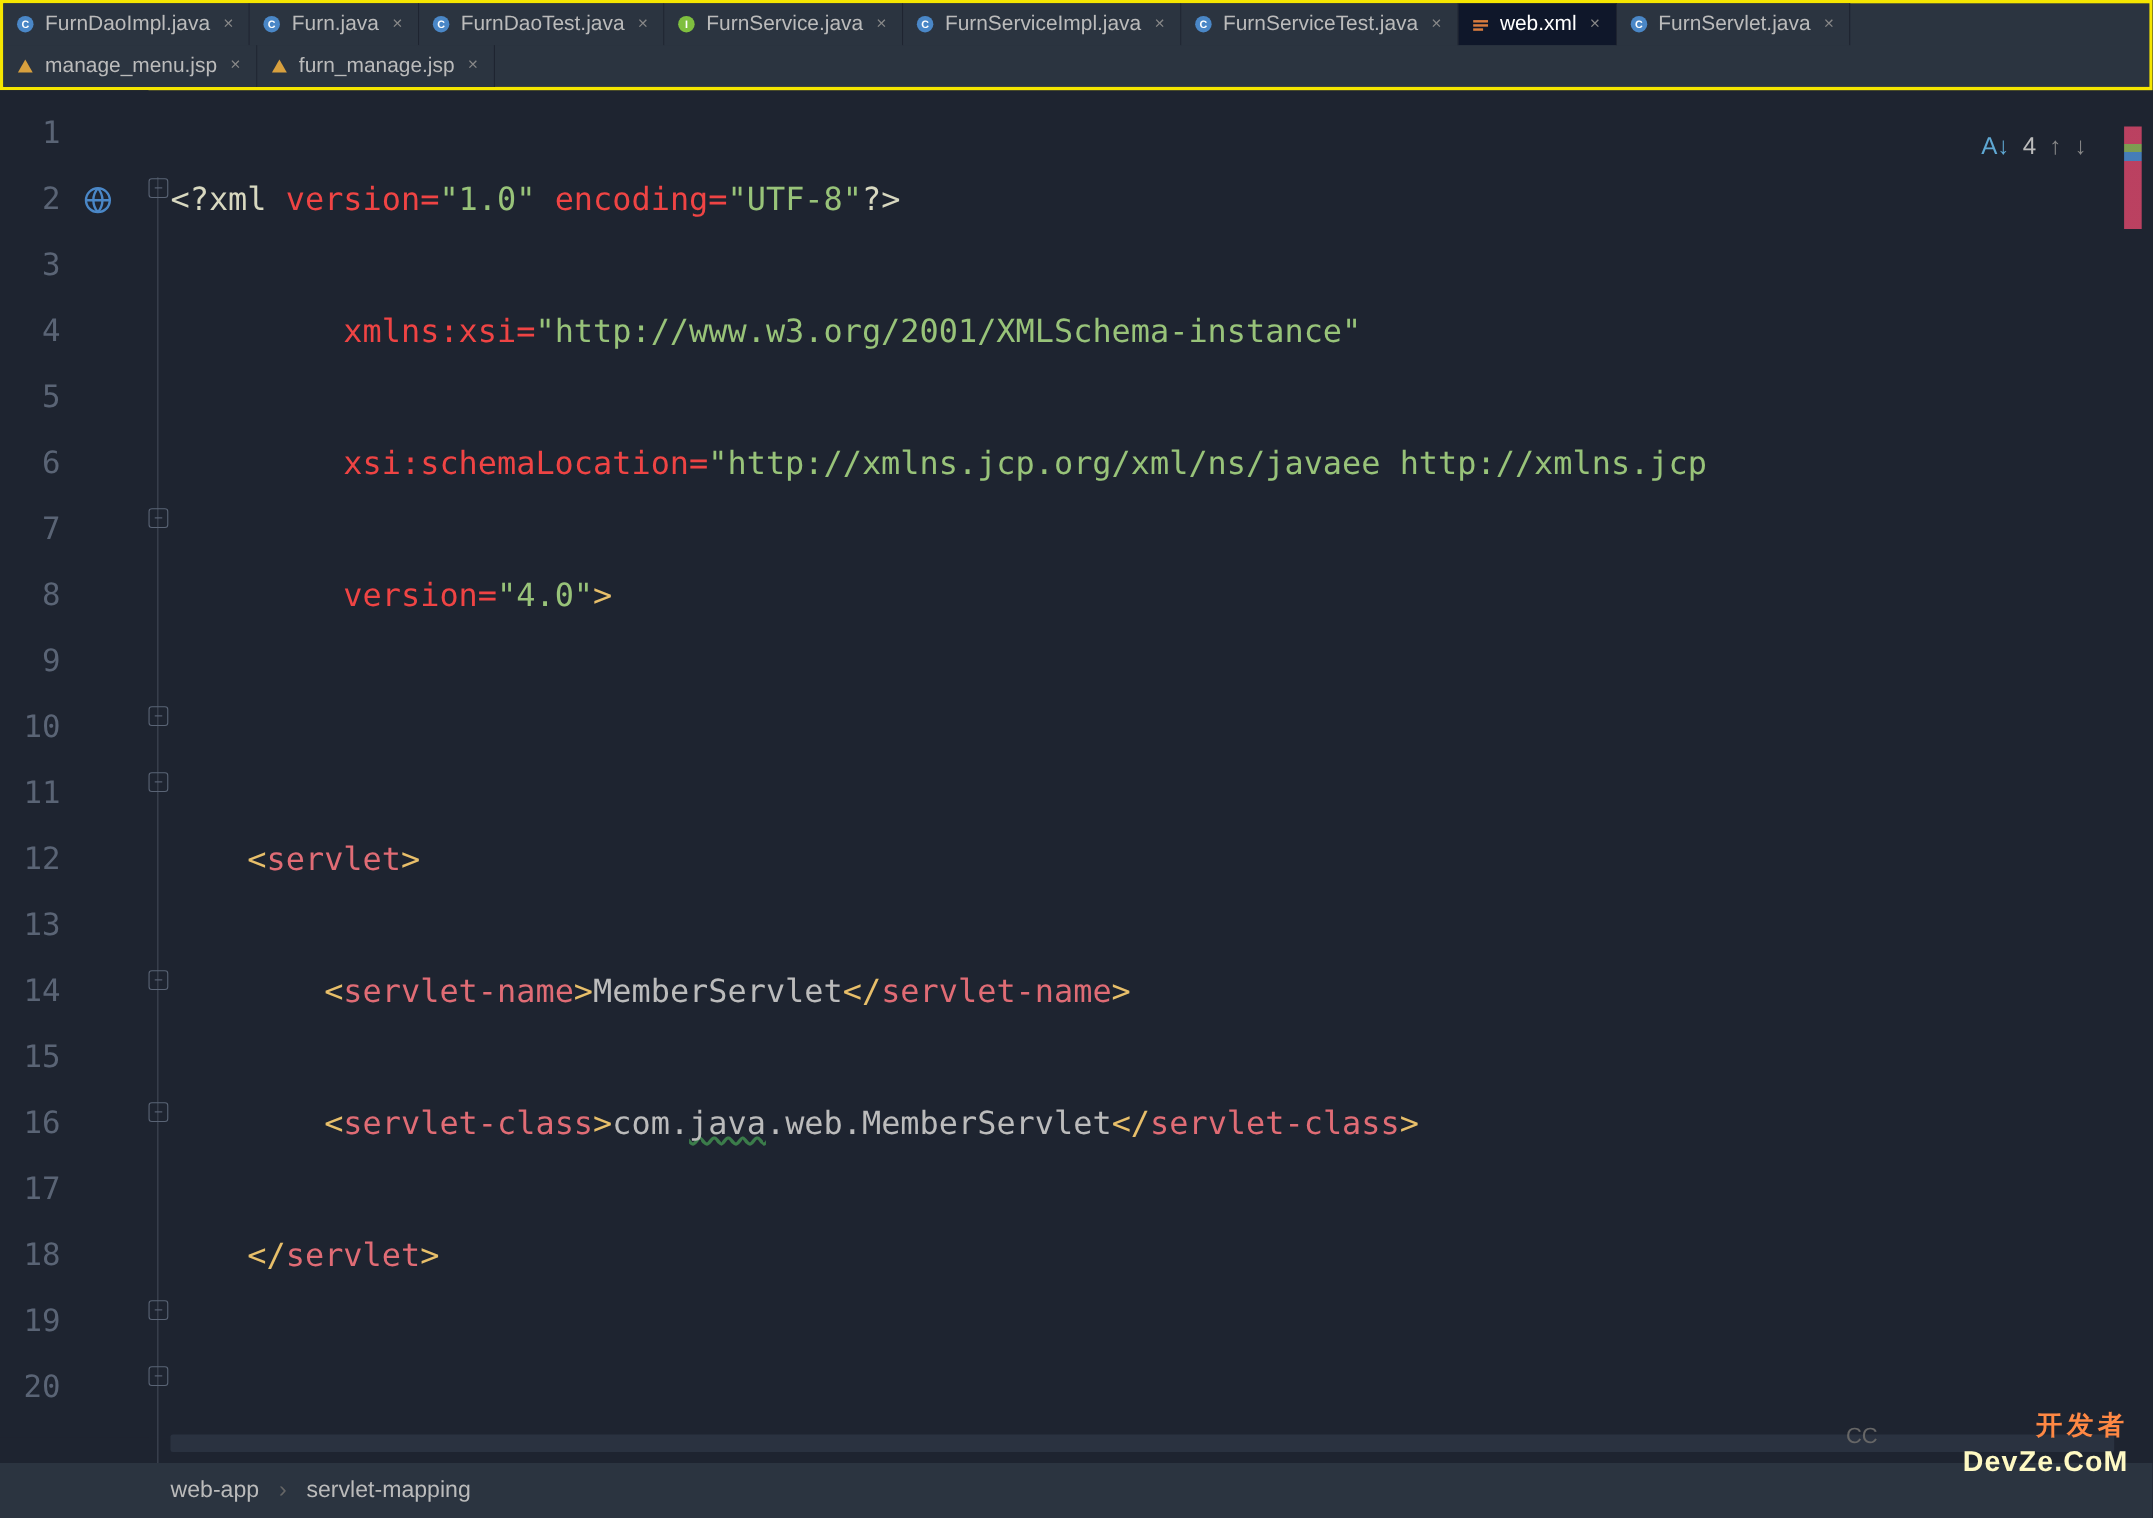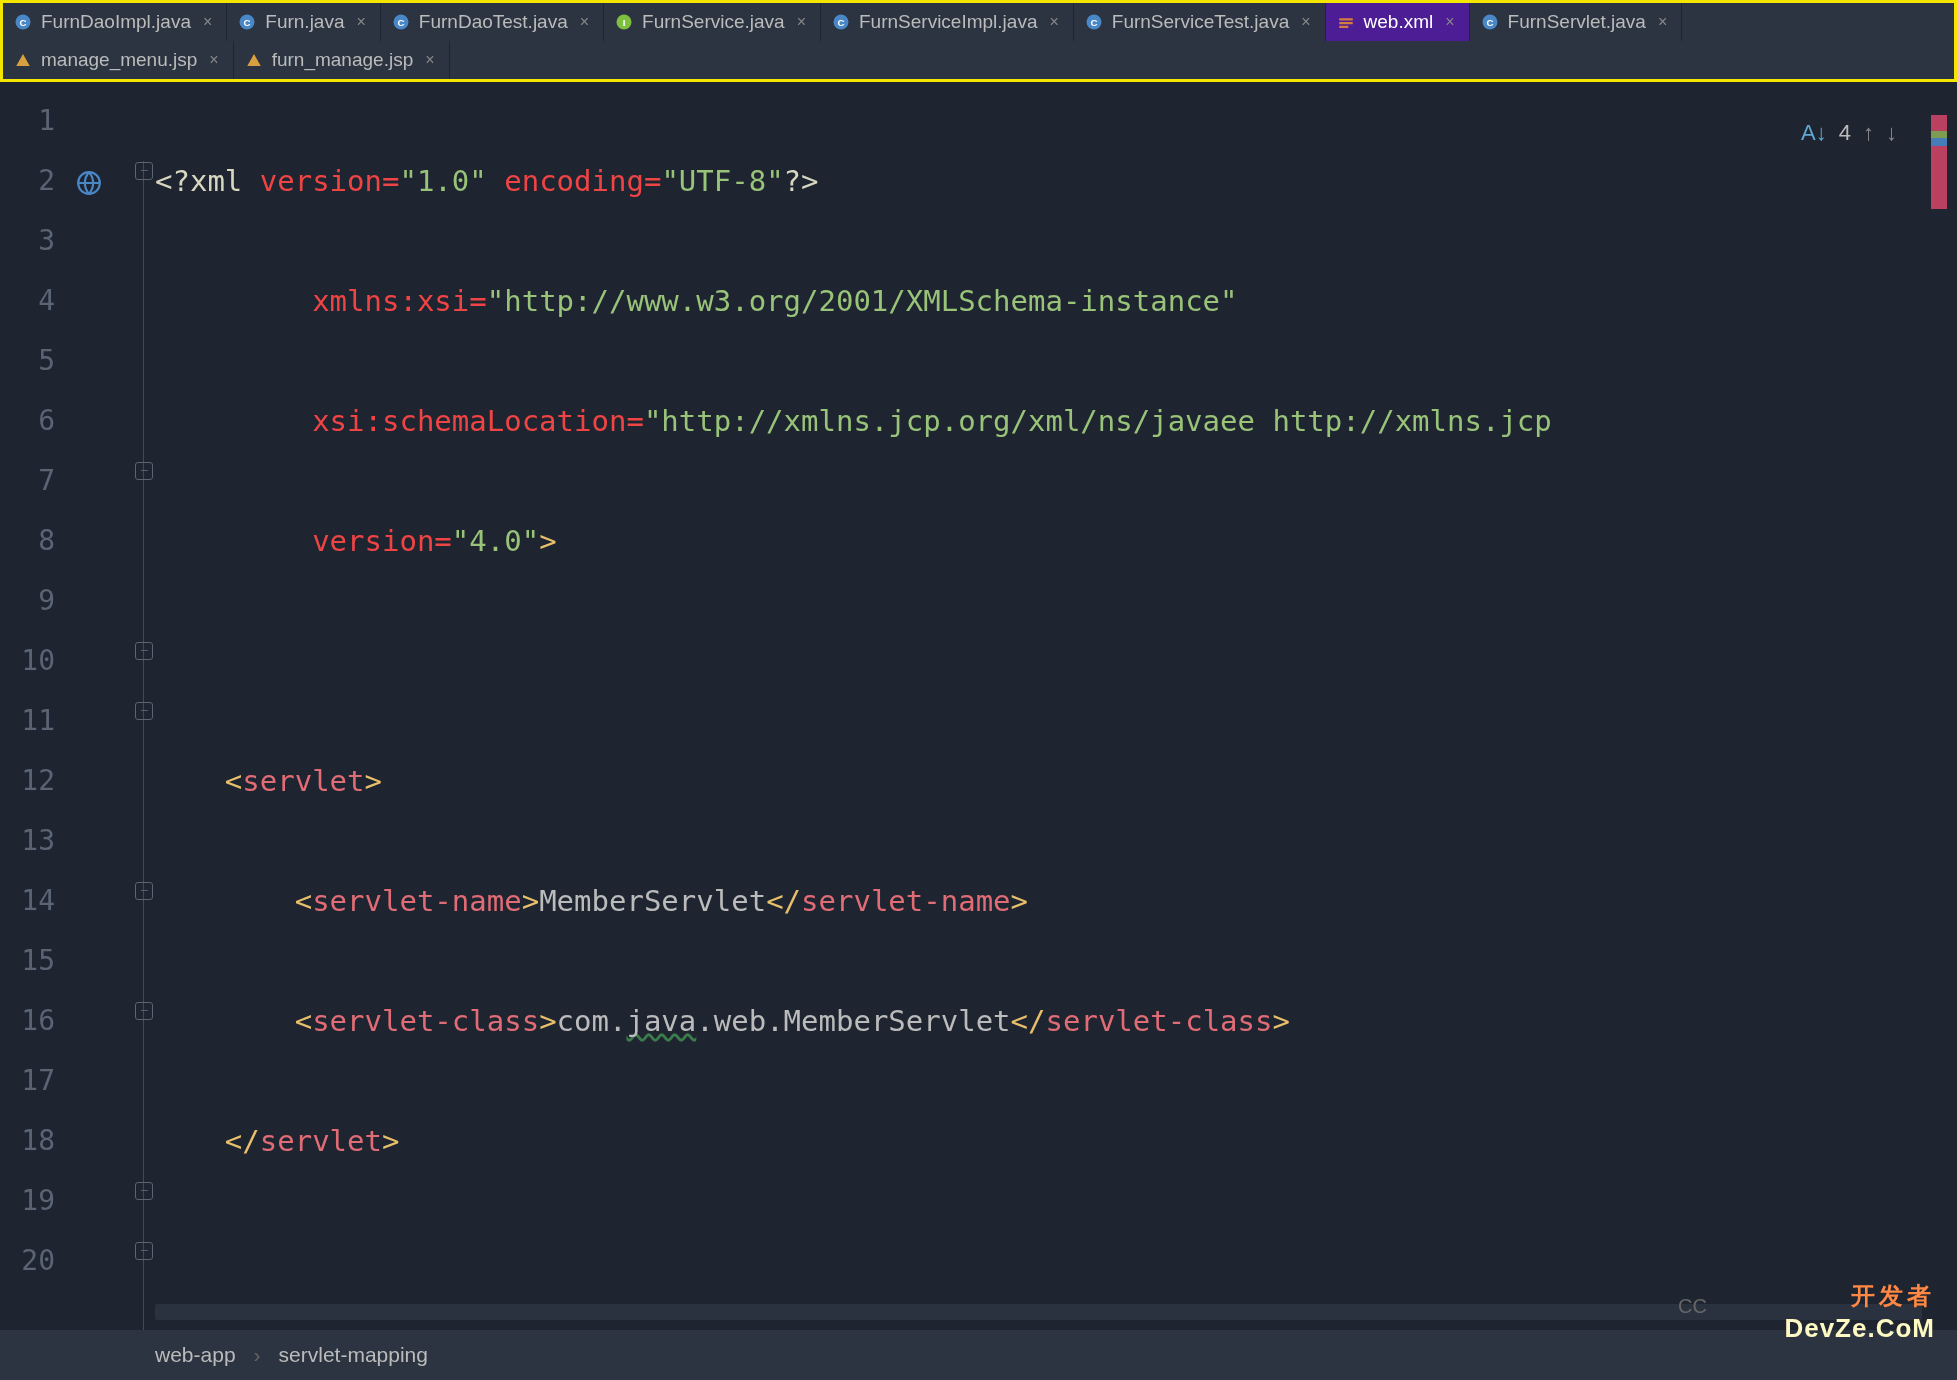--- a/index.html
+++ b/index.html
@@ -23,21 +23,21 @@
     align-items: center;
     padding: 8px 10px;
     border-right: 1px solid #1e2430;
     cursor: pointer;
     gap: 8px;
     font-size: 19px;
     color: #bbbbbb;
     background: #2b3440;
   }
   .tab.active {
-    background: #4c1d95;
+    background: #0f172a;
     color: #ffffff;
   }
   .tab-icon { width: 20px; height: 20px; display: flex; align-items: center; justify-content: center; }
   .tab-close { color: #888; font-size: 16px; padding: 0 4px; }
   .editor {
     display: flex;
     height: calc(100% - 155px);
     position: relative;
   }
   .gutter {

